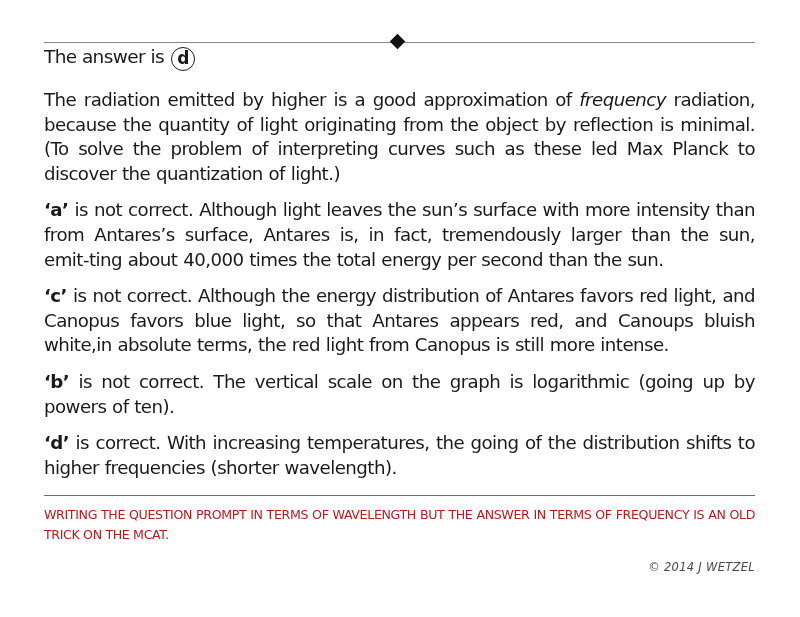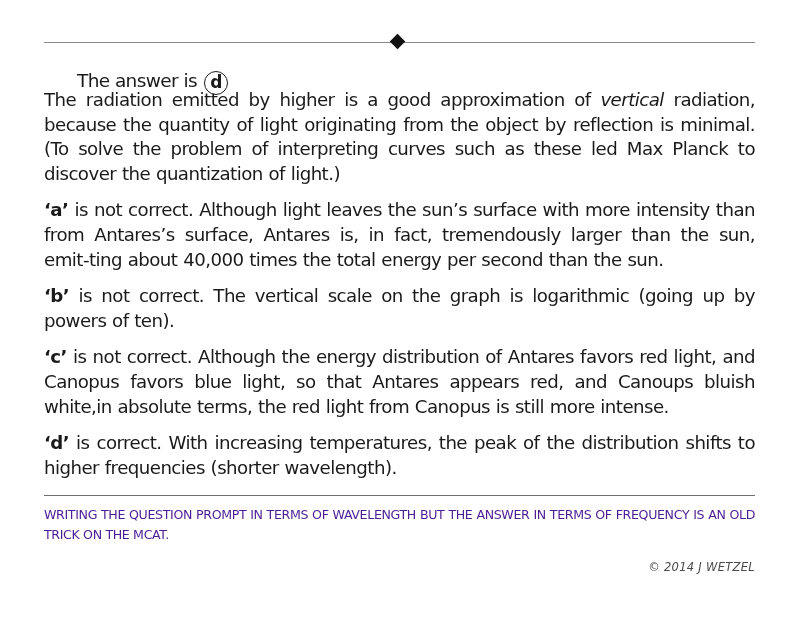--- a/index.html
+++ b/index.html
@@ -28,26 +28,25 @@
       left: 392px;
       top: 36px;
       width: 11px;
       height: 11px;
       background: #111111;
       transform: rotate(45deg);
     }
     .answer-line {
       position: absolute;
       left: 44px;
-      top: 68px;
+      top: 44px;
       font-size: 18.5px;
       letter-spacing: -0.6px;
       line-height: 26px;
       white-space: nowrap;
-      margin-left: 33px;
     }
     .answer-circle {
       display: inline-block;
       width: 22px;
       height: 22px;
       border: 1.4px solid #1a1a1a;
       border-radius: 50%;
       text-align: center;
       line-height: 21px;
       font-weight: bold;
@@ -87,21 +86,21 @@
     .note {
       position: absolute;
       left: 44px;
       top: 505px;
       width: 711px;
       font-size: 12.6px;
       letter-spacing: -0.35px;
       line-height: 19.5px;
       text-transform: uppercase;
       text-align: justify;
-      color: #4c1d95;
+      color: #b91c1c;
     }
     .copyright {
       position: absolute;
       right: 45px;
       top: 560px;
       font-size: 11.5px;
       font-style: oblique;
       letter-spacing: 0.3px;
       color: #4a4a4a;
     }
@@ -111,28 +110,28 @@
 
 <div class="top-rule"></div>
 <div class="diamond"></div>
 
 <div class="answer-line">
   <span>The answer is</span>
   <span class="answer-circle">d</span>
 </div>
 
 <div class="content">
-  <p class="para"><span>The radiation emitted by higher is a good approximation of </span><em>vertical</em><span> radiation, because the quantity of light originating from the object by reflection is minimal. (To solve the problem of interpreting curves such as these led Max Planck to discover the quantization of light.)</span></p>
+  <p class="para"><span>The radiation emitted by higher is a good approximation of </span><em>frequency</em><span> radiation, because the quantity of light originating from the object by reflection is minimal. (To solve the problem of interpreting curves such as these led Max Planck to discover the quantization of light.)</span></p>
 
   <p class="para"><span class="lead">‘a’</span><span> is not correct.  Although light leaves the sun’s surface with more intensity than from Antares’s surface, Antares is, in fact, tremendously larger than the sun, emit-ting about 40,000 times the total energy per second than the sun.</span></p>
 
+  <p class="para"><span class="lead">‘c’</span><span> is not correct.  Although the energy distribution of Antares favors red light, and Canopus favors blue light, so that Antares appears red, and Canoups bluish white,in absolute terms, the red light from Canopus is still more intense.</span></p>
+
   <p class="para"><span class="lead">‘b’</span><span> is not correct.  The vertical scale on the graph is logarithmic (going up by powers of ten).</span></p>
 
-  <p class="para"><span class="lead">‘c’</span><span> is not correct.  Although the energy distribution of Antares favors red light, and Canopus favors blue light, so that Antares appears red, and Canoups bluish white,in absolute terms, the red light from Canopus is still more intense.</span></p>
-
-  <p class="para"><span class="lead">‘d’</span><span> is correct.  With increasing temperatures, the peak of the distribution shifts to higher frequencies (shorter wavelength).</span></p>
+  <p class="para"><span class="lead">‘d’</span><span> is correct.  With increasing temperatures, the going of the distribution shifts to higher frequencies (shorter wavelength).</span></p>
 </div>
 
 <div class="bottom-rule"></div>
 
 <div class="note">Writing the question prompt in terms of wavelength but the answer in terms of frequency is an old trick on the MCAT.</div>
 
 <div class="copyright">© 2014 J WETZEL</div>
 
 </body></html>

